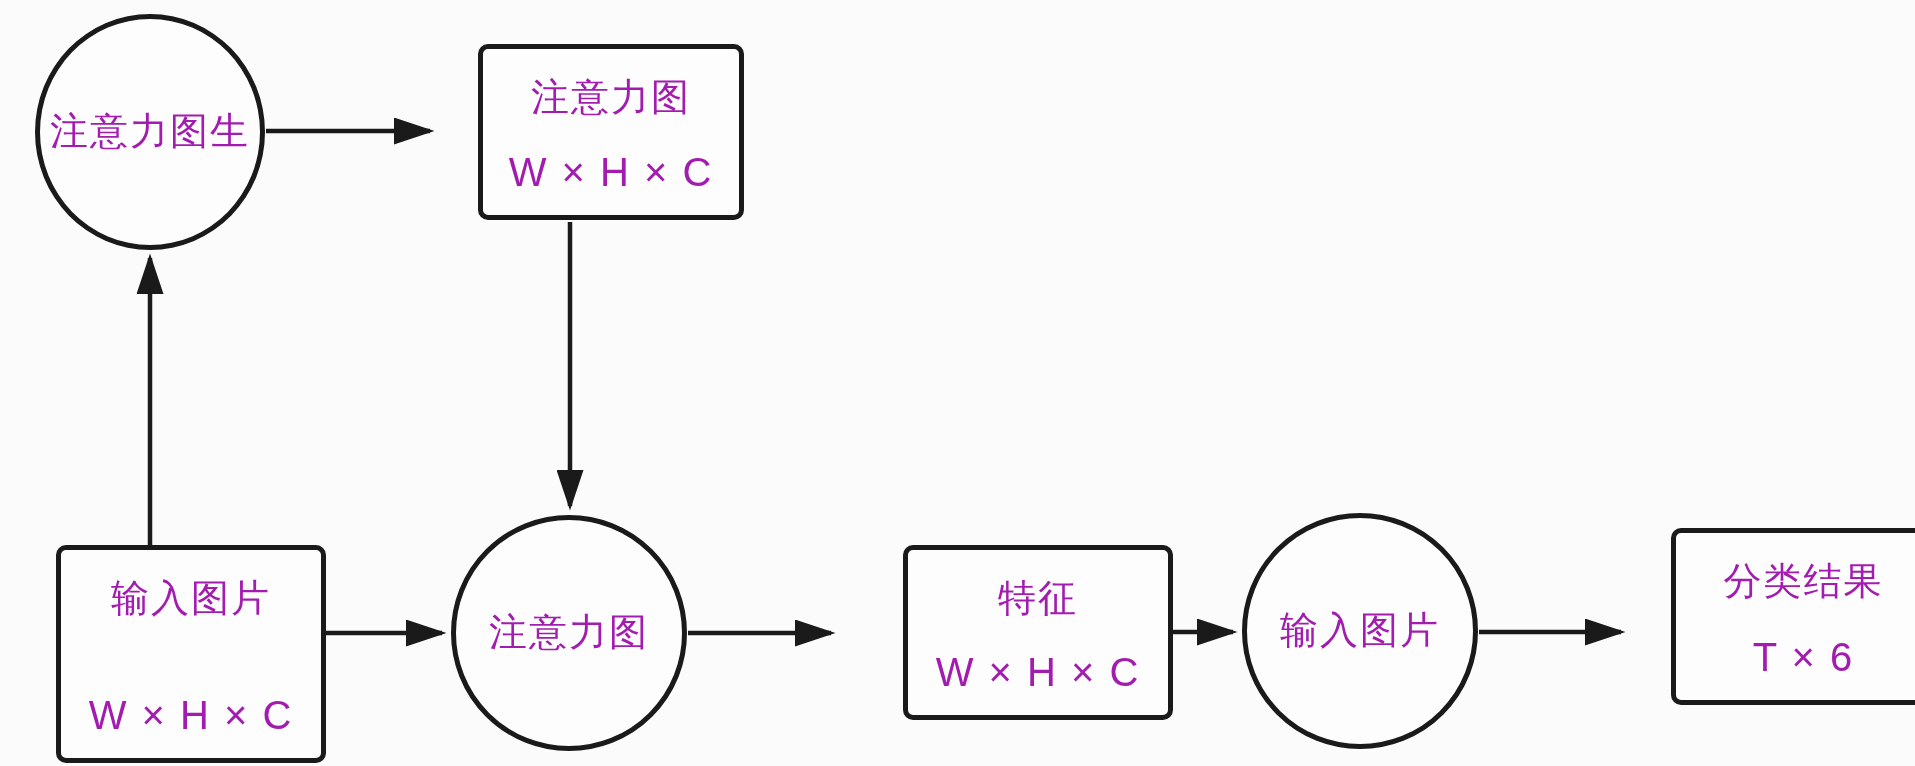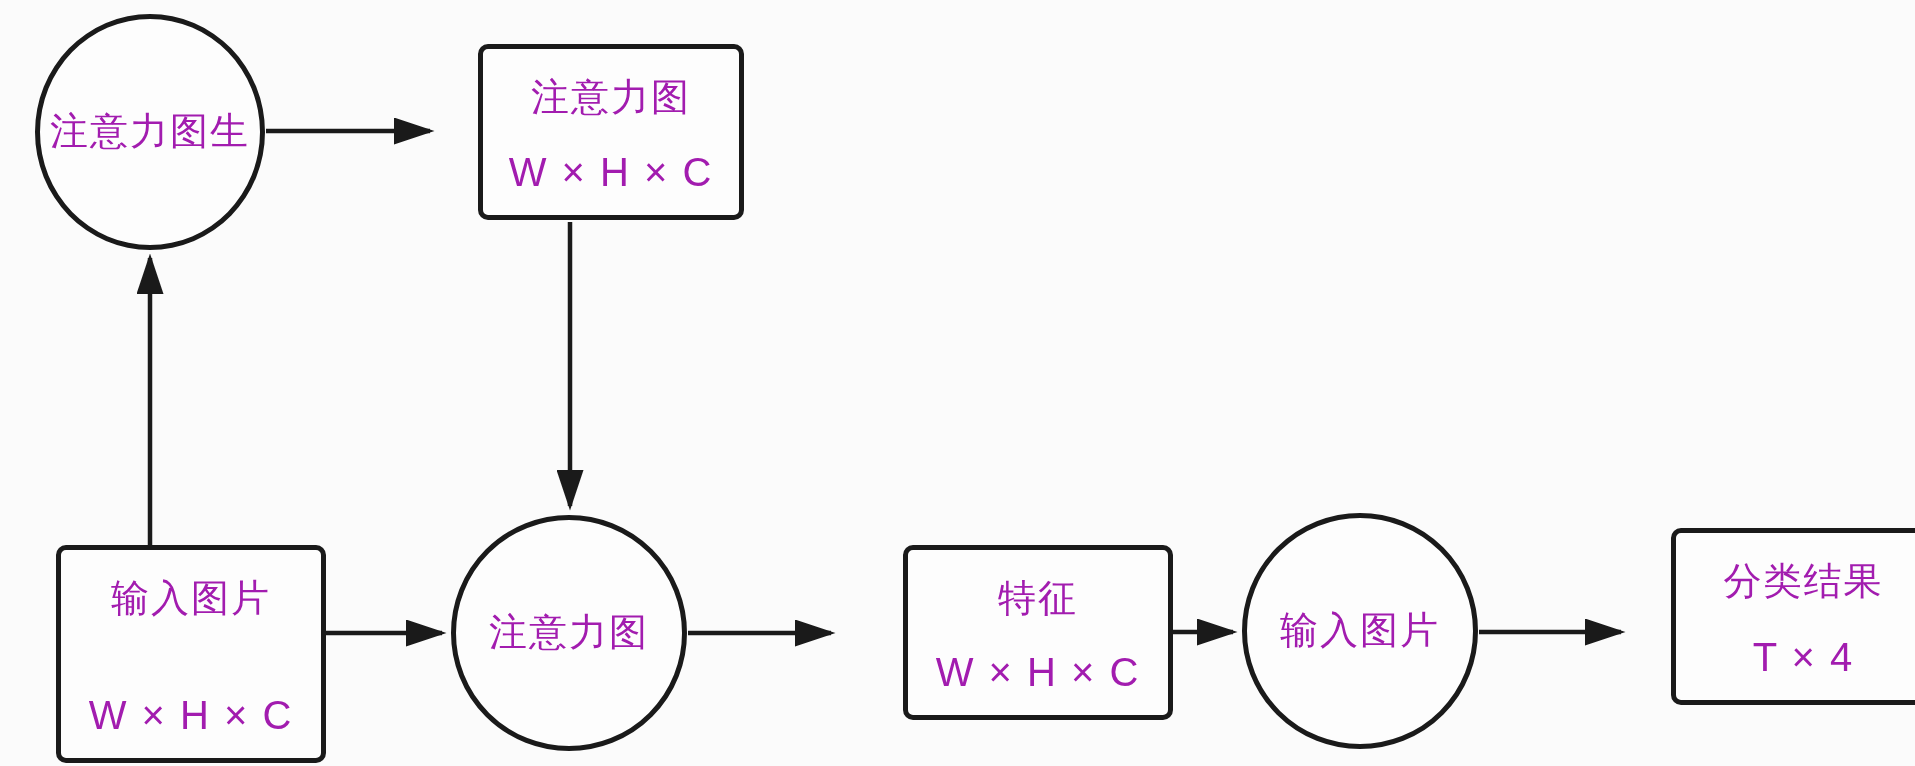--- a/index.html
+++ b/index.html
@@ -113,16 +113,16 @@
     <div class="node-label">特征</div>
     <div class="node-dims">W × H × C</div>
   </div>
 
   <div id="n-classifier" class="node circle">
     <div class="node-label">输入图片</div>
   </div>
 
   <div id="n-result" class="node rect">
     <div class="node-label">分类结果</div>
-    <div class="node-dims">T × 4</div>
+    <div class="node-dims">T × 6</div>
   </div>
 
 </div>
 
 </body></html>

